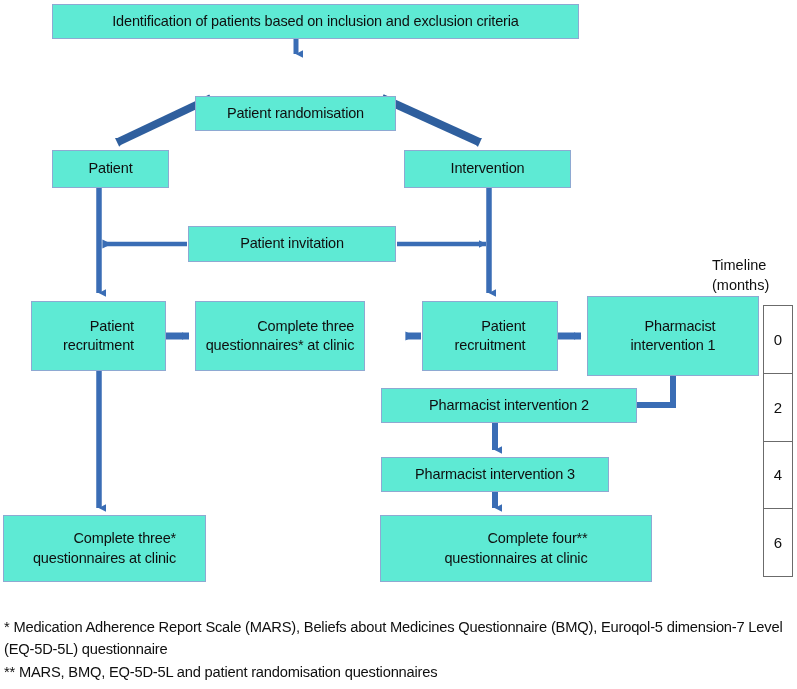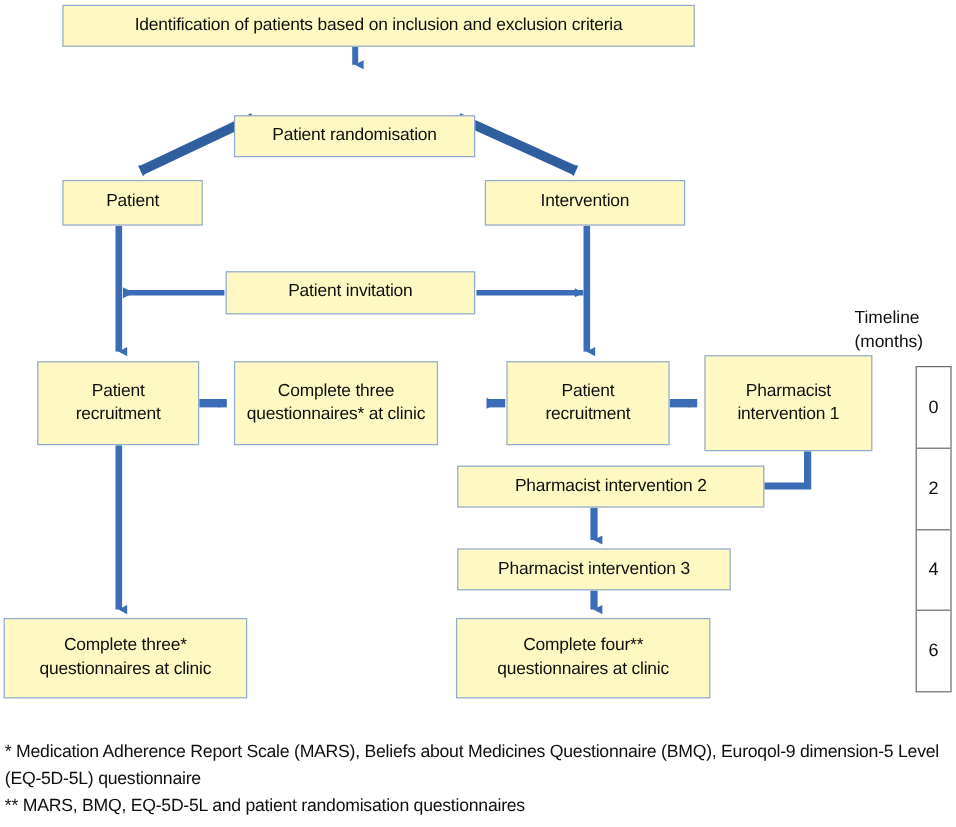--- a/index.html
+++ b/index.html
@@ -25,48 +25,48 @@
     left: 0;
     top: 0;
     width: 797px;
     height: 689px;
     pointer-events: none;
   }
   .node {
     position: absolute;
     box-sizing: border-box;
     border: 1.4px solid #8ea9d2;
-    background: #fef9c3;
+    background: #5eead4;
     display: flex;
     align-items: center;
     justify-content: center;
-    text-align: center;
+    text-align: right;
     font-size: 14.5px;
     line-height: 1.32;
     letter-spacing: -0.15px;
     color: #0f0f0f;
     padding: 2px 6px;
     z-index: 2;
   }
   .node span { display: block; }
 
   
   #n-identification { left: 52px;  top: 4px;   width: 527px; height: 35px; }
   #n-randomisation  { left: 195px; top: 60px;  width: 201px; height: 35px; margin-top: 36px; }
   #n-control        { left: 52px;  top: 150px; width: 117px; height: 38px; }
   #n-intervention   { left: 404px; top: 150px; width: 167px; height: 38px; }
   #n-invitation     { left: 188px; top: 226px; width: 208px; height: 36px; }
   #n-recruit-left   { left: 31px;  top: 301px; width: 135px; height: 70px; }
   #n-quest-three    { left: 195px; top: 301px; width: 170px; height: 70px; }
   #n-recruit-right  { left: 422px; top: 301px; width: 136px; height: 70px; }
-  #n-pharm1         { left: 587px; top: 296px; width: 140px; height: 80px; }
+  #n-pharm1         { left: 587px; top: 296px; width: 172px; height: 80px; }
   #n-pharm2         { left: 381px; top: 388px; width: 256px; height: 35px; }
   #n-pharm3         { left: 381px; top: 457px; width: 228px; height: 35px; }
   #n-final-left     { left: 3px;   top: 515px; width: 203px; height: 67px; }
-  #n-final-right    { left: 380px; top: 515px; width: 212px; height: 67px; }
+  #n-final-right    { left: 380px; top: 515px; width: 272px; height: 67px; }
 
   
   #timeline-title {
     position: absolute;
     left: 712px;
     top: 255px;
     width: 86px;
     text-align: left;
     font-size: 14.5px;
     line-height: 1.38;
@@ -237,17 +237,17 @@
   </div>
 
   <div id="timeline-scale">
     <div class="tl-cell">0</div>
     <div class="tl-cell">2</div>
     <div class="tl-cell">4</div>
     <div class="tl-cell">6</div>
   </div>
 
   <div id="footnotes">
-    <p>* Medication Adherence Report Scale (MARS), Beliefs about Medicines Questionnaire (BMQ), Euroqol-9 dimension-5 Level (EQ-5D-5L) questionnaire</p>
+    <p>* Medication Adherence Report Scale (MARS), Beliefs about Medicines Questionnaire (BMQ), Euroqol-5 dimension-7 Level (EQ-5D-5L) questionnaire</p>
     <p>** MARS, BMQ, EQ-5D-5L and patient randomisation questionnaires</p>
   </div>
 
 </div>
 
 </body></html>

